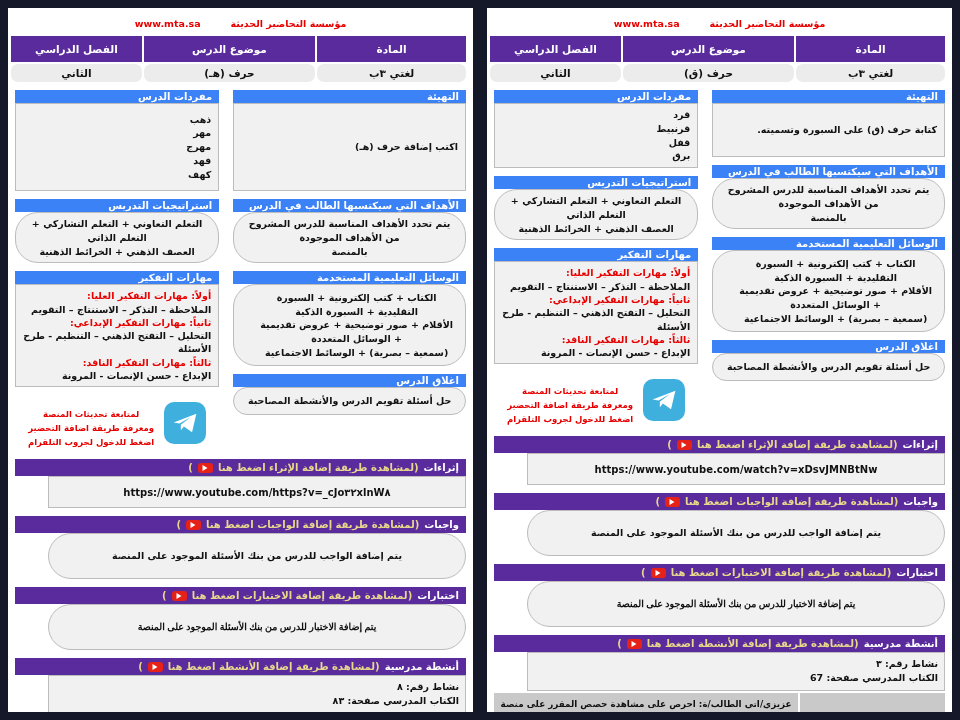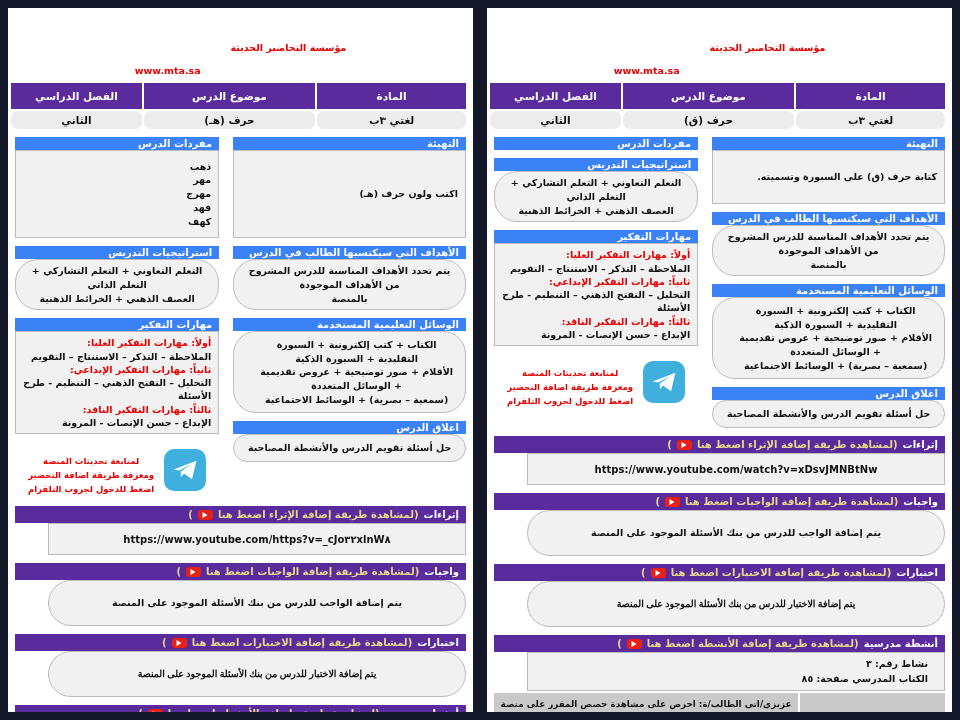--- a/index.html
+++ b/index.html
@@ -9,21 +9,21 @@
     display:flex; gap:14px; padding:8px;
     font-family:"DejaVu Sans", sans-serif;
   }
   .page {
     flex:1; background:#ffffff; direction:rtl;
     display:flex; flex-direction:column;
     padding:4px 7px 5px; overflow:hidden;
   }
   .page-header { display:flex; justify-content:center; gap:30px; align-items:center;
     color:#e80000; font-size:9.5px; font-weight:bold; padding:6px 0 7px; }
-  .site { direction:ltr;margin-top:47px; }
+  .site { direction:ltr; }
 
   
   .info-table { display:grid; grid-template-columns:33% 38% 29%; gap:2px; background:#fff; }
   .ih { background:#5a2b9d; color:#fff; font-size:10.5px; font-weight:bold;
         text-align:center; padding:7px 2px; }
   .iv { background:#ececec; color:#111; font-size:10.5px; font-weight:bold;
         text-align:center; padding:3px 2px;border-radius:7px; }
 
   .cols { display:grid; grid-template-columns:1.14fr 1fr; column-gap:14px; margin-top:8px; }
   .col { display:flex; flex-direction:column; gap:8px; }
@@ -54,21 +54,21 @@
   .sec-h { background:#5a2b9d; display:flex; align-items:center; gap:5px;
            padding:3px 7px; margin-top:8px; font-size:10px; font-weight:bold; cursor:pointer; }
   .sn { color:#fff; }
   .sy { color:#e9d88c; }
   .yt { width:15px; height:10px; background:#e62117; border-radius:3px;
         position:relative; display:inline-block; flex:0 0 auto; }
   .yt::after { content:""; position:absolute; left:50%; top:50%; transform:translate(-50%,-50%);
         border-style:solid; border-width:3px 0 3px 5px;
         border-color:transparent transparent transparent #ffffff; }
   .sec-c { border:1px solid #bcbcbc; background:#f1f1f1; color:#111;
-           font-size:9.5px; font-weight:bold; padding:4px 16px; line-height:1.5;
+           font-size:9.5px; font-weight:bold; padding:4px 6px; line-height:1.5;
            display:flex; flex-direction:column; justify-content:center;margin-left:33px; }
   .url { direction:ltr; text-align:center; font-size:10px; }
   .c-enr { min-height:32px; } .c-hw { min-height:46px; } .c-test { min-height:46px;font-family:Liberation Serif, serif; } .c-act { min-height:32px; }
 
   .notes { display:grid; grid-template-columns:145px 1fr; column-gap:2px; margin-top:2px; background:#fff; }
   .notes-label { background:#c9c9c9; color:#e80000; font-size:9px; font-weight:bold;
                  display:flex; align-items:center; justify-content:center; }
   .notes-text { background:#c9c9c9; color:#111; font-size:8.8px; font-weight:bold;
                 text-align:center; padding:4px 6px; line-height:1.6; }
 </style>
@@ -87,21 +87,21 @@
     <div class="ih">الفصل الدراسي</div>
     <div class="iv">لغتي ٣ب</div>
     <div class="iv">حرف (هـ)</div>
     <div class="iv">الثاني</div>
   </div>
 
   <div class="cols">
     <div class="col">
       <div>
         <div class="box-h">التهيئة</div>
-        <div class="box-c right c-warm">اكتب ولون حرف (هـ)</div>
+        <div class="box-c right c-warm">اكتب إضافة حرف (هـ)</div>
       </div>
       <div>
         <div class="box-h">الأهداف التي سيكتسبها الطالب في الدرس</div>
         <div class="box-c center pre c-obj">يتم تحدد الأهداف المناسبة للدرس المشروح من الأهداف الموجودة
 بالمنصة</div>
       </div>
       <div>
         <div class="box-h">الوسائل التعليمية المستخدمة</div>
         <div class="box-c center pre c-aids">الكتاب + كتب إلكترونية + السبورة التقليدية + السبورة الذكية
 الأقلام + صور توضيحية + عروض تقديمية + الوسائل المتعددة
@@ -233,20 +233,24 @@
       </div>
       <div>
         <div class="box-h">اغلاق الدرس</div>
         <div class="box-c center c-close">حل أسئلة تقويم الدرس والأنشطة المصاحبة</div>
       </div>
     </div>
 
     <div class="col">
       <div>
         <div class="box-h">مفردات الدرس</div>
+        <div class="box-c right pre c-warm">قرد
+قرنبيط
+قفل
+برق</div>
       </div>
       <div>
         <div class="box-h">استراتيجيات التدريس</div>
         <div class="box-c center pre c-strat">التعلم التعاوني + التعلم التشاركي + التعلم الذاتي
 العصف الذهني + الخرائط الذهنية</div>
       </div>
       <div>
         <div class="box-h">مهارات التفكير</div>
         <div class="box-c right think">
           <div class="tk red-t">أولاً: مهارات التفكير العليا:</div>
@@ -301,21 +305,21 @@
   </div>
 
   <div>
     <div class="sec-h">
       <span class="sn">أنشطة مدرسية</span>
       <span class="sy">(لمشاهدة طريقة إضافة الأنشطة اضغط هنا</span>
       <span class="yt"></span>
       <span class="sy">)</span>
     </div>
     <div class="sec-c right pre c-act">نشاط رقم: ٣
-الكتاب المدرسي صفحة: ٨٥</div>
+الكتاب المدرسي صفحة: 67</div>
     <div class="notes">
       <div class="notes-label">تعليمات المعلم/ة</div>
       <div class="notes-text pre">عزيزي/اتي الطالب/ة: احرص على مشاهدة حصص المقرر على منصة مدرستي..
 واطلاعك على الإثراءات ومشاهدتك للدرس وحلك للواجبات والأنشطة يحسب لك في المنصة! كن حريصا على ذلك.</div>
     </div>
   </div>
 
 </div>
 
 </body></html>

